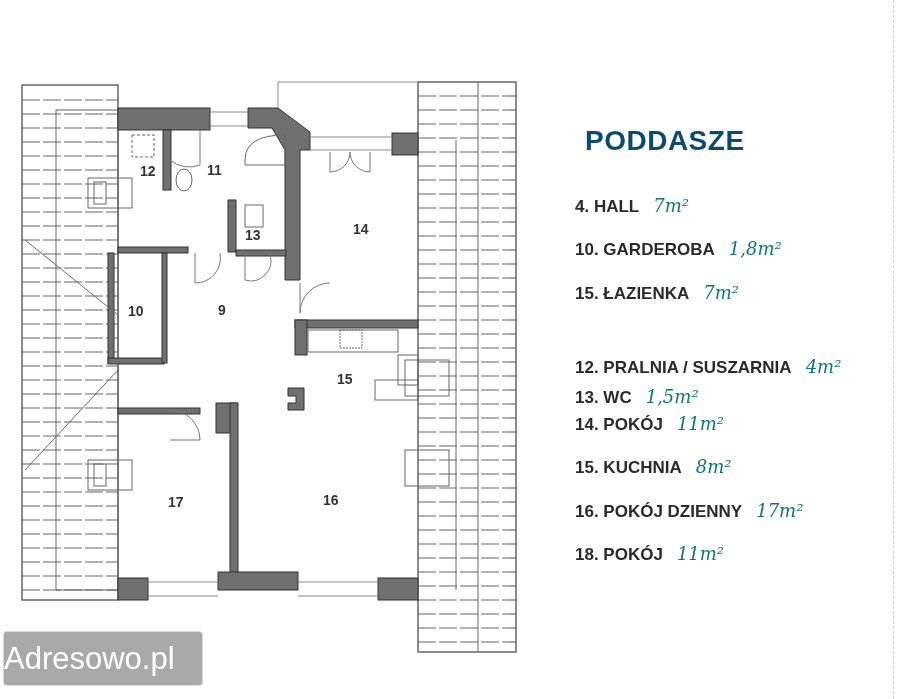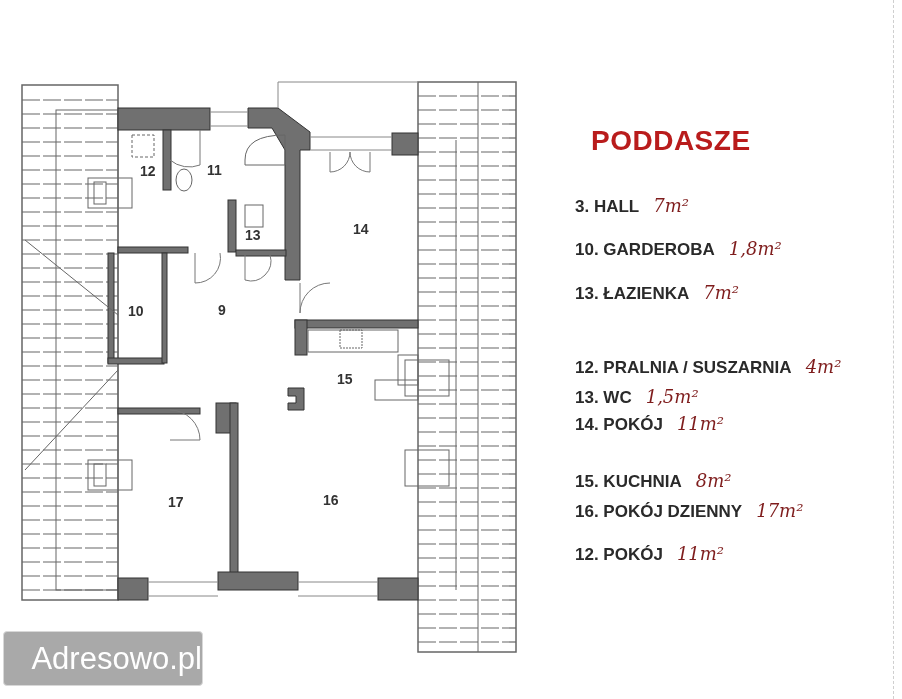--- a/index.html
+++ b/index.html
@@ -1,23 +1,23 @@
 <!DOCTYPE html>
 <html><head>
 <meta charset="utf-8">
 <style>
   html, body { margin:0; padding:0; }
   body { width:902px; height:699px; background:#ffffff; position:relative; overflow:hidden; font-family:"Liberation Sans", sans-serif; }
   #plan { position:absolute; left:0; top:0; width:560px; height:699px; }
   .legend { position:absolute; left:575px; top:125px; width:320px; }
-  .legend-title { position:absolute; left:16px; top:0; font-size:28px; font-weight:bold; color:#b91c1c; letter-spacing:0.5px; }
+  .legend-title { position:absolute; left:10px; top:0; font-size:28px; font-weight:bold; color:#0c4a6e; letter-spacing:0.5px; }
   .legend-item { position:absolute; left:0; font-size:17px; font-weight:bold; color:#2a2a2a; white-space:nowrap; }
-  .legend-item .area { font-family:"DejaVu Serif", serif; font-style:italic; font-weight:normal; color:#7f1d1d; font-size:18px; margin-left:14px; }
+  .legend-item .area { font-family:"DejaVu Serif", serif; font-style:italic; font-weight:normal; color:#0f766e; font-size:18px; margin-left:14px; }
   .right-edge { position:absolute; left:893px; top:0; width:1px; height:699px; border-left:1px dashed #cfcfcf; }
-  .watermark { position:absolute; left:3px; top:631px; width:200px; height:55px; background:#a9a9a9; border:1px solid #d8d8d8; border-radius:4px; box-sizing:border-box; display:flex; align-items:center; justify-content:flex-end; }
+  .watermark { position:absolute; left:3px; top:631px; width:200px; height:55px; background:#a9a9a9; border:1px solid #d8d8d8; border-radius:4px; box-sizing:border-box; display:flex; align-items:center; justify-content:flex-start; }
   .watermark span { color:#ffffff; font-size:31px; font-family:"Liberation Sans", sans-serif; }
   .room-label { font-family:"Liberation Sans", sans-serif; font-weight:bold; font-size:14px; fill:#333; }
 </style>
 </head>
 <body>
 
 <svg id="plan" viewBox="0 0 560 699" xmlns="http://www.w3.org/2000/svg">
   <g stroke="#666" stroke-width="1.5" fill="none">
     <rect x="22" y="85" width="96" height="515"></rect>
     <rect x="56" y="110" width="62" height="480" stroke-width="1"></rect>
@@ -174,29 +174,29 @@
     <text class="room-label" x="353" y="234">14</text>
     <text class="room-label" x="337" y="384">15</text>
     <text class="room-label" x="323" y="505">16</text>
     <text class="room-label" x="168" y="507">17</text>
   </g>
 </svg>
 
 <div class="legend">
   <div class="legend-title">PODDASZE</div>
   <div id="legend-items">
-      <div class="legend-item" style="top: 70px;"><span>3. HALL</span><span class="area">7m²</span></div>
+      <div class="legend-item" style="top: 70px;"><span>4. HALL</span><span class="area">7m²</span></div>
       <div class="legend-item" style="top: 113px;"><span>10. GARDEROBA</span><span class="area">1,8m²</span></div>
-      <div class="legend-item" style="top: 157px;"><span>13. ŁAZIENKA</span><span class="area">7m²</span></div>
+      <div class="legend-item" style="top: 157px;"><span>15. ŁAZIENKA</span><span class="area">7m²</span></div>
       <div class="legend-item" style="top: 200px; margin-top: 31px;"><span>12. PRALNIA / SUSZARNIA</span><span class="area">4m²</span></div>
       <div class="legend-item" style="top: 261px;"><span>13. WC</span><span class="area">1,5m²</span></div>
       <div class="legend-item" style="top: 288px; text-align: right;"><span>14. POKÓJ</span><span class="area">11m²</span></div>
-      <div class="legend-item" style="top: 345px;"><span>15. KUCHNIA</span><span class="area">8m²</span></div>
+      <div class="legend-item" style="top: 331px;"><span>15. KUCHNIA</span><span class="area">8m²</span></div>
       <div class="legend-item" style="top: 375px;"><span>16. POKÓJ DZIENNY</span><span class="area">17m²</span></div>
-      <div class="legend-item" style="top: 418px;"><span>12. POKÓJ</span><span class="area">11m²</span></div>
+      <div class="legend-item" style="top: 418px;"><span>18. POKÓJ</span><span class="area">11m²</span></div>
     </div>
 </div>
 
 <div class="right-edge"></div>
 
 <div class="watermark">
   <span>Adresowo.pl</span>
 </div>
 
 </body></html>

